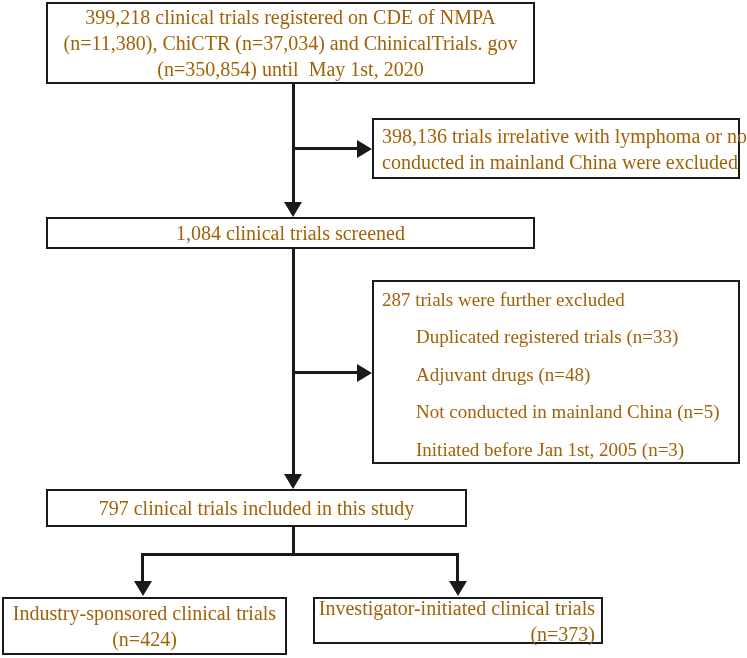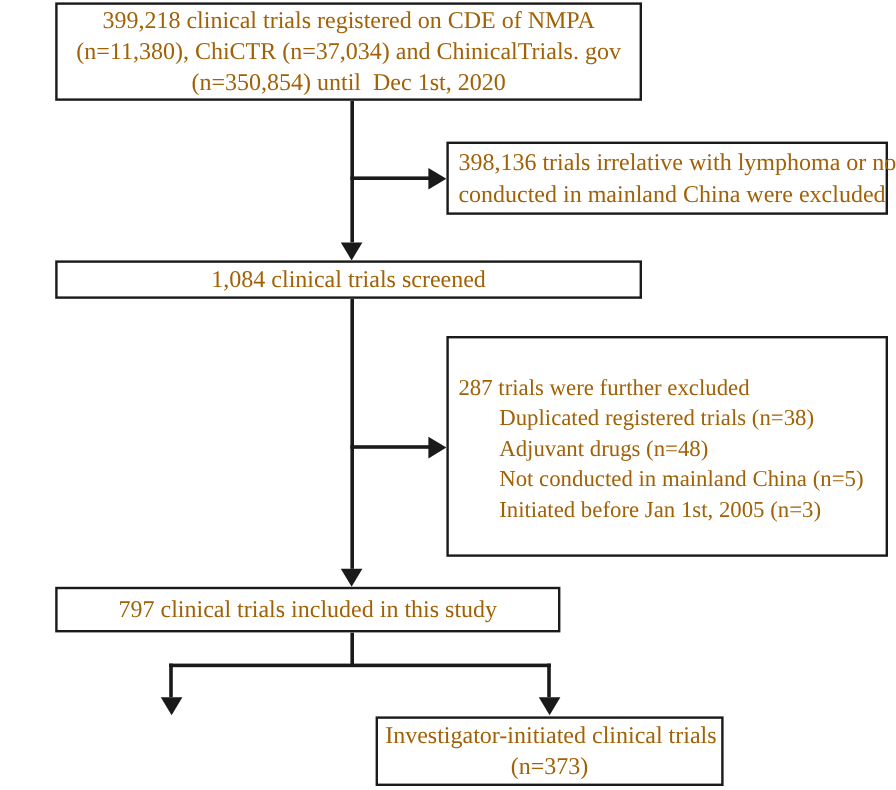--- a/index.html
+++ b/index.html
@@ -33,24 +33,24 @@
     font-size: 20px;
   }
   .center-text .line { text-align: center; }
   .left-text  .line { text-align: left; }
 
   
   #node-registered { left: 46px;  top: 2px;   width: 489px; height: 82px;  padding: 0 6px; }
   #node-excluded-1 { left: 372px; top: 118px; width: 368px; height: 61px;  padding: 0 8px; }
   #node-screened   { left: 46px;  top: 217px; width: 489px; height: 32px;  padding: 0 20px; }
   #node-excluded-2 { left: 372px; top: 280px; width: 368px; height: 184px; padding: 5px 8px 0 8px;
-                     justify-content: center; }
+                     justify-content: space-between; }
   #node-included   { left: 46px;  top: 489px; width: 421px; height: 38px;  padding: 0 6px; }
   #node-industry   { left: 2px;   top: 597px; width: 285px; height: 58px;  padding: 0 6px; }
-  #node-investigator { left: 313px; top: 597px; width: 290px; height: 58px; padding: 0 6px; }
+  #node-investigator { left: 313px; top: 597px; width: 290px; height: 47px; padding: 0 6px; align-items: flex-end; }
 
   #node-excluded-2 .line { font-size: 19px; line-height: 1.335; }
   #node-excluded-2 .sub { padding-left: 34px; }
 
   
   .conn {
     position: absolute;
     background: #1a1a1a;
     z-index: 1;
   }
@@ -94,43 +94,47 @@
   <div class="conn v" style="left:292px; top:527px; height:28px;"></div>
   <div class="conn h" style="left:141px; top:553px; width:318px;"></div>
   <div class="conn v" style="left:141px; top:553px; height:28px;"></div>
   <div class="conn v" style="left:456px; top:553px; height:28px;"></div>
   <div class="arrow-down" style="left:134px; top:581px;"></div>
   <div class="arrow-down" style="left:449px; top:581px;"></div>
 
   <div class="node center-text" id="node-registered">
     <div class="line">399,218 clinical trials registered on CDE of NMPA</div>
     <div class="line">(n=11,380), ChiCTR (n=37,034) and ChinicalTrials. gov</div>
-    <div class="line">(n=350,854) until  Dec 1st, 2020</div>
+    <div class="line">(n=350,854) until  May 1st, 2020</div>
   </div>
 
   <div class="node left-text" id="node-excluded-1">
     <div class="line">398,136 trials irrelative with lymphoma or not</div>
     <div class="line">conducted in mainland China were excluded</div>
   </div>
 
   <div class="node center-text" id="node-screened">
     <div class="line">1,084 clinical trials screened</div>
   </div>
 
   <div class="node left-text" id="node-excluded-2">
     <div class="line">287 trials were further excluded</div>
-    <div class="line sub">Duplicated registered trials (n=38)</div>
+    <div class="line sub">Duplicated registered trials (n=33)</div>
     <div class="line sub">Adjuvant drugs (n=48)</div>
     <div class="line sub">Not conducted in mainland China (n=5)</div>
     <div class="line sub">Initiated before Jan 1st, 2005 (n=3)</div>
   </div>
 
   <div class="node center-text" id="node-included">
     <div class="line">797 clinical trials included in this study</div>
   </div>
 
+  <div class="node center-text" id="node-industry">
+    <div class="line">Industry-sponsored clinical trials</div>
+    <div class="line">(n=424)</div>
+  </div>
 
   <div class="node center-text" id="node-investigator">
     <div class="line">Investigator-initiated clinical trials</div>
     <div class="line">(n=373)</div>
   </div>
 
 </div>
 
 </body></html>

